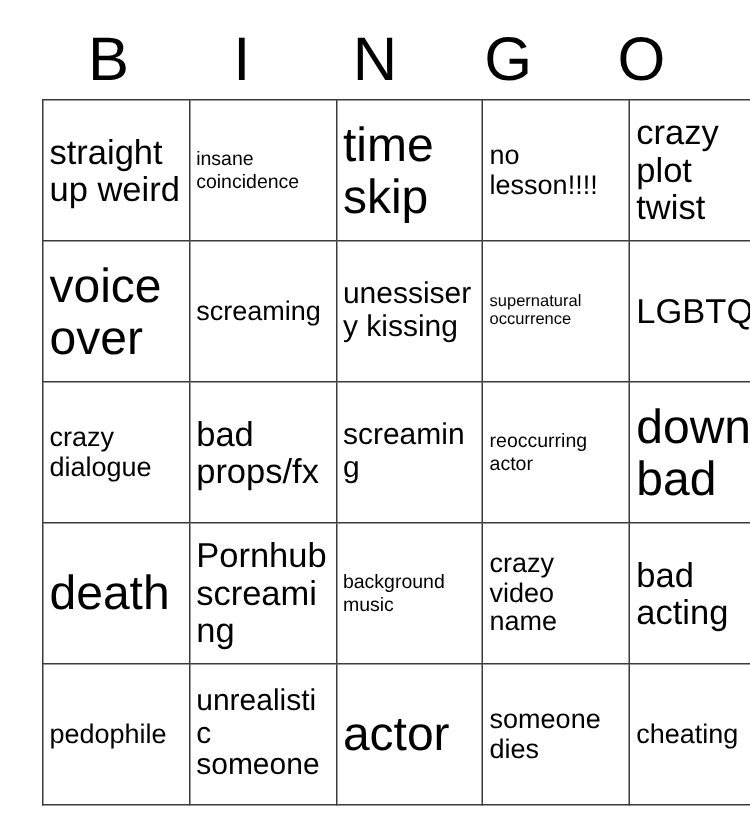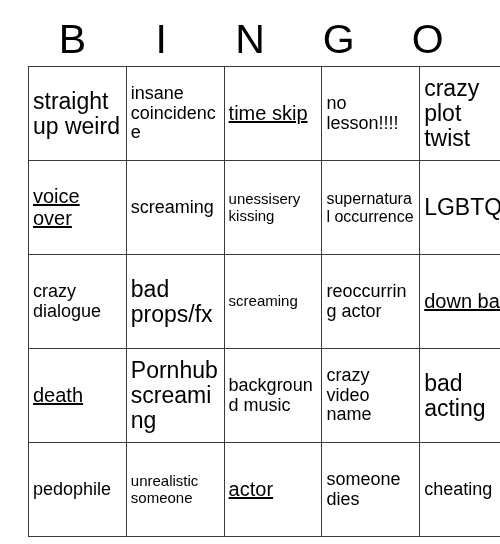--- a/index.html
+++ b/index.html
@@ -47,26 +47,26 @@
     height: 89px;
     padding: 2px 4px;
     text-align: left;
     vertical-align: middle;
     overflow: hidden;
     line-height: 1.08;
     color: #000000;
     background: #ffffff;
     word-wrap: break-word;
   }
-  .sz-xl { font-size: 20px; text-decoration: underline; }
+  .sz-xl { font-size: 32px; }
   .sz-lg { font-size: 23px; }
   .sz-md { font-size: 18px; }
-  .sz-sm { font-size: 15px; }
-  .sz-xs { font-size: 18px; }
-  .sz-xxs { font-size: 16px; }
+  .sz-sm { font-size: 20px; }
+  .sz-xs { font-size: 13px; }
+  .sz-xxs { font-size: 11px; }
 </style>
 </head>
 <body>
 
 <div id="card">
 
   <div id="header-row">
     <div class="header-letter">B</div>
     <div class="header-letter">I</div>
     <div class="header-letter">N</div>

